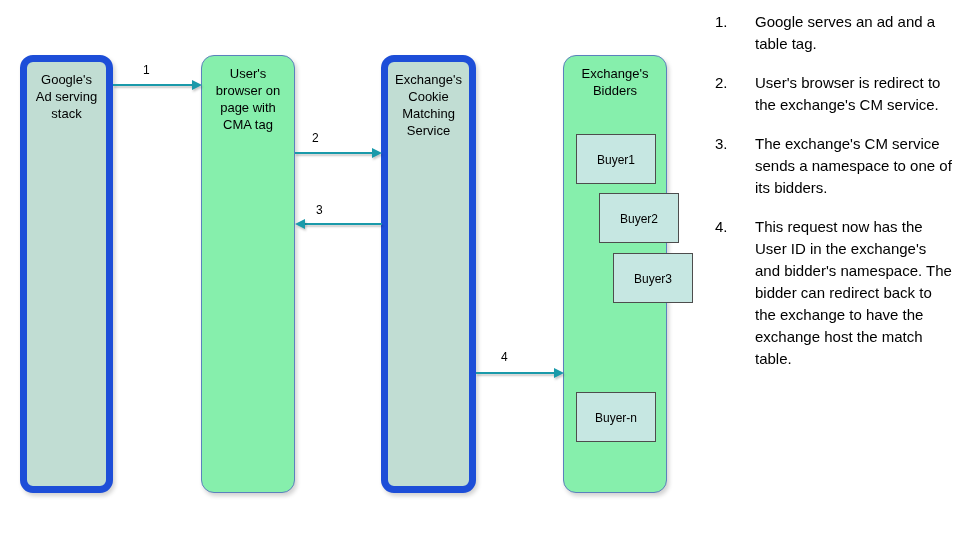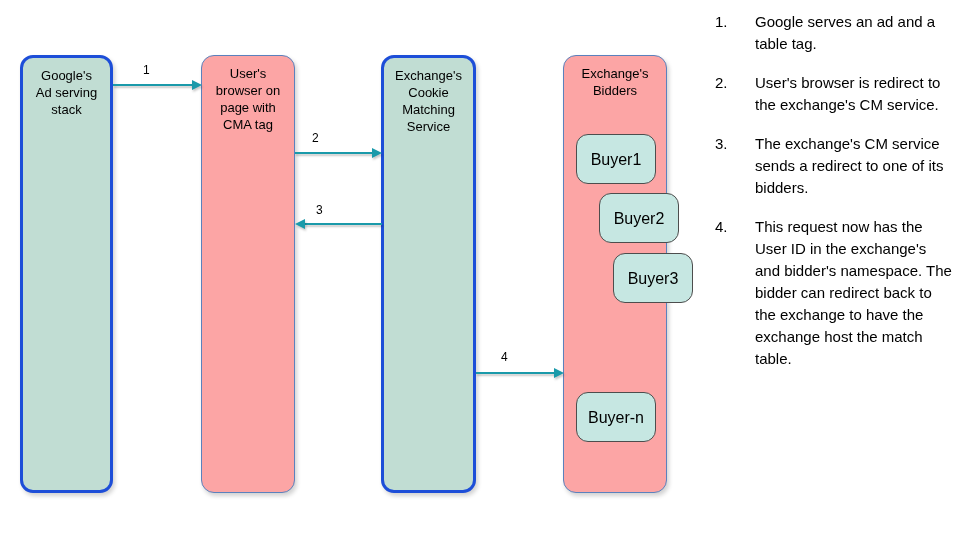--- a/index.html
+++ b/index.html
@@ -26,24 +26,24 @@
   
   .lane {
     position: absolute;
     border-radius: 13px;
     box-sizing: border-box;
     box-shadow: 2px 3px 4px rgba(0,0,0,0.18);
     text-align: center;
   }
   .lane-green {
     background: #c1ddd3;
-    border: 3px solid #1d4ed8;
+    border: 7px solid #1d4ed8;
   }
   .lane-blue {
-    background: #fca5a5;
+    background: #86efac;
     border: 1px solid #5b81bd;
   }
   .lane-title {
     position: absolute;
     left: 0;
     right: 0;
     top: 9px;
     font-size: 13px;
     line-height: 17px;
     color: #000;
@@ -57,23 +57,23 @@
   #lane-bidders { left: 563px; top: 55px; width: 104px; height: 438px; }
 
   
   .buyer {
     position: absolute;
     left: 12px;
     width: 80px;
     height: 50px;
     background: #c6e7e2;
     border: 1px solid #4d4d4d;
-    border-radius: 12px;
+    border-radius: 0;
     box-sizing: border-box;
-    font-size: 16px;
+    font-size: 12px;
     line-height: 50px;
     text-align: center;
     color: #000;
   }
   #buyer-1 { top: 78px; }
   #buyer-2 { top: 137px; margin-left: 23px; }
   #buyer-3 { top: 197px; margin-left: 37px; }
   #buyer-n { top: 336px; }
 
   
@@ -210,21 +210,21 @@
     <li class="step">
       <span class="step-num">1.</span>
       <span class="step-text">Google serves an ad and a table tag.</span>
     </li>
     <li class="step">
       <span class="step-num">2.</span>
       <span class="step-text">User's browser is redirect to the exchange's CM service.</span>
     </li>
     <li class="step">
       <span class="step-num">3.</span>
-      <span class="step-text">The exchange's CM service sends a redirect to one of its bidders.</span>
+      <span class="step-text">The exchange's CM service sends a namespace to one of its bidders.</span>
     </li>
     <li class="step">
       <span class="step-num">4.</span>
       <span class="step-text">This request now has the User ID in the exchange's and bidder's namespace. The bidder can redirect back to the exchange to have the exchange host the match table.</span>
     </li>
   </ol>
 
 </div>
 
 <style>

